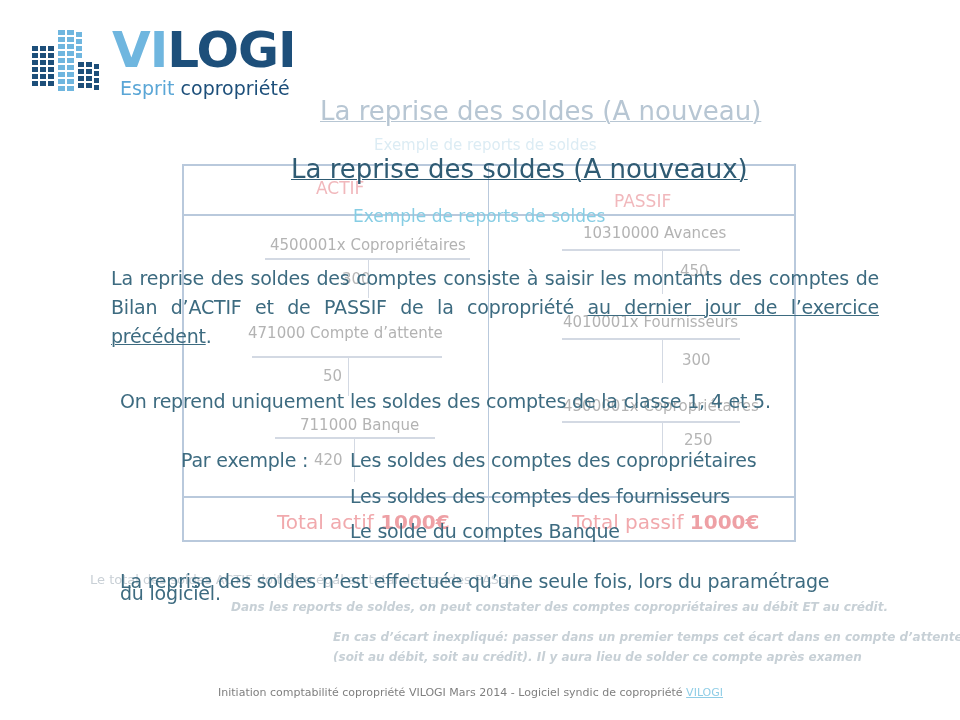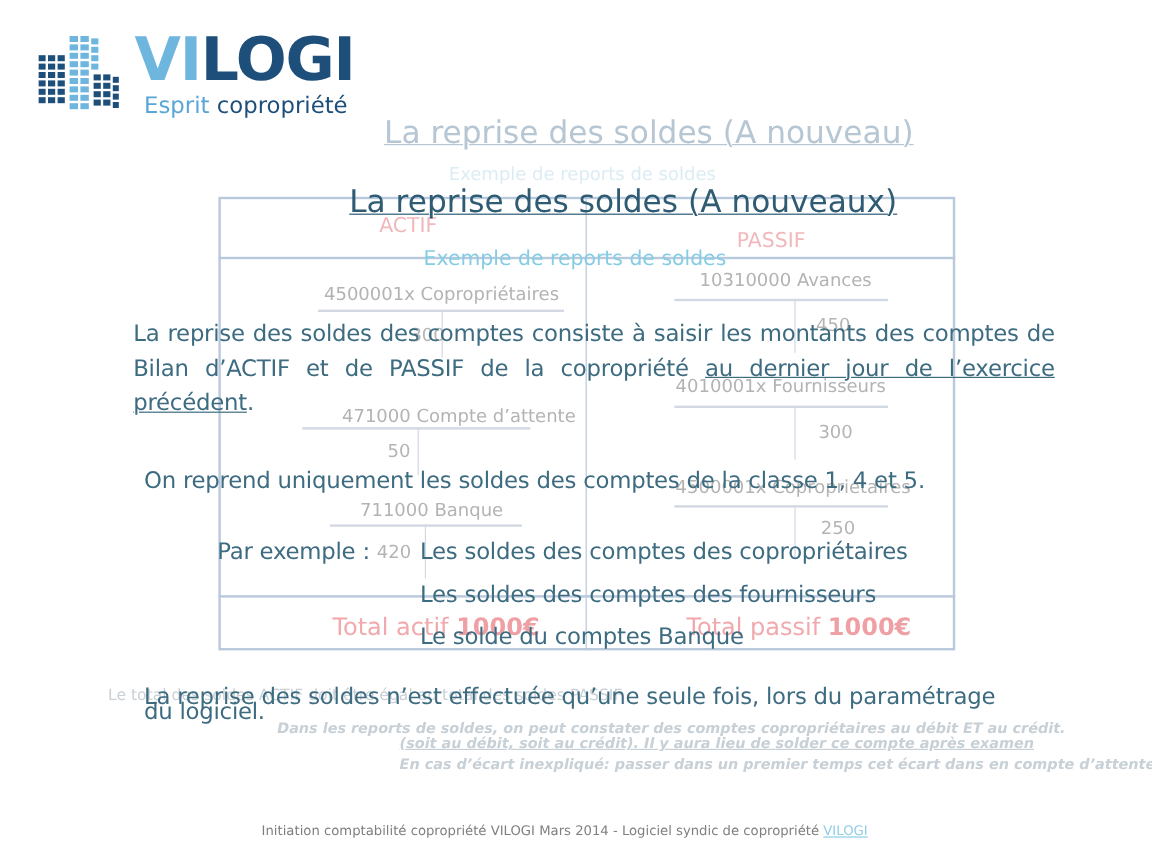--- a/index.html
+++ b/index.html
@@ -138,21 +138,21 @@
 <div class="abs col-head" style="left:316px;">ACTIF</div>
 <div class="abs col-head" style="left:614px;margin-top:13px;">PASSIF</div>
 
 <div class="abs ex-sub2">Exemple de reports de soldes</div>
 
 <div class="abs t-title" style="left:270px; top:236px;">4500001x  Copropriétaires</div>
 <div class="t-hr" style="left:265px; top:258px; width:205px;"></div>
 <div class="t-vr" style="left:368px; top:258px; height:40px;"></div>
 <div class="abs t-val" style="left:342px; top:270px;">300</div>
 
-<div class="abs t-title" style="left:248px; top:338px;margin-left:37px;">471000 Compte d’attente</div>
+<div class="abs t-title" style="left:248px; top:324px;">471000 Compte d’attente</div>
 <div class="t-hr" style="left:252px; top:356px; width:190px;"></div>
 <div class="t-vr" style="left:348px; top:356px; height:40px;"></div>
 <div class="abs t-val" style="left:323px; top:367px;">50</div>
 
 <div class="abs t-title" style="left:300px; top:416px;">711000   Banque</div>
 <div class="t-hr" style="left:275px; top:437px; width:160px;"></div>
 <div class="t-vr" style="left:354px; top:437px; height:45px;"></div>
 <div class="abs t-val" style="left:314px; top:451px;">420</div>
 
 <div class="abs t-title" style="left:583px; top:224px;">10310000 Avances</div>
@@ -175,21 +175,21 @@
   <b>1000€</b>
 </div>
 <div class="abs total" style="left:572px;">
   <span>Total passif</span>
   <b>1000€</b>
 </div>
 
 <div class="abs note-tiny" style="left:90px; top:572px;">Le total des soldes ACTIF doit être égal au total des soldes PASSIF</div>
 <div class="abs note" style="left:231px; top:600px;">Dans les reports de soldes, on peut constater des comptes copropriétaires au débit ET au crédit.</div>
 <div class="abs note" style="left:333px; top:630px;">En cas d’écart inexpliqué: passer dans un premier temps cet écart dans en compte d’attente</div>
-<div class="abs note" style="left:333px; top:612px;text-decoration:underline;">(soit au débit, soit au crédit). Il y aura lieu de solder ce compte après examen</div>
+<div class="abs note" style="left:333px; top:650px;">(soit au débit, soit au crédit). Il y aura lieu de solder ce compte après examen</div>
 
 <div class="abs main-title">La reprise des soldes (A nouveaux)</div>
 
 <div class="para"><span>La reprise des soldes des comptes consiste à saisir les montants des comptes de Bilan d’ACTIF et de PASSIF de la copropriété </span><u>au dernier jour de l’exercice précédent</u><span>.</span></div>
 
 <div class="abs fg" style="left:120px; top:390px;">On reprend uniquement les soldes des comptes de la classe 1, 4 et 5.</div>
 
 <div class="abs fg" style="left:181px; top:449px;">Par exemple :</div>
 <div class="abs fg" style="left:350px; top:449px;">Les soldes des comptes des copropriétaires</div>
 <div class="abs fg" style="left:350px; top:485px;">Les soldes des comptes des fournisseurs</div>

